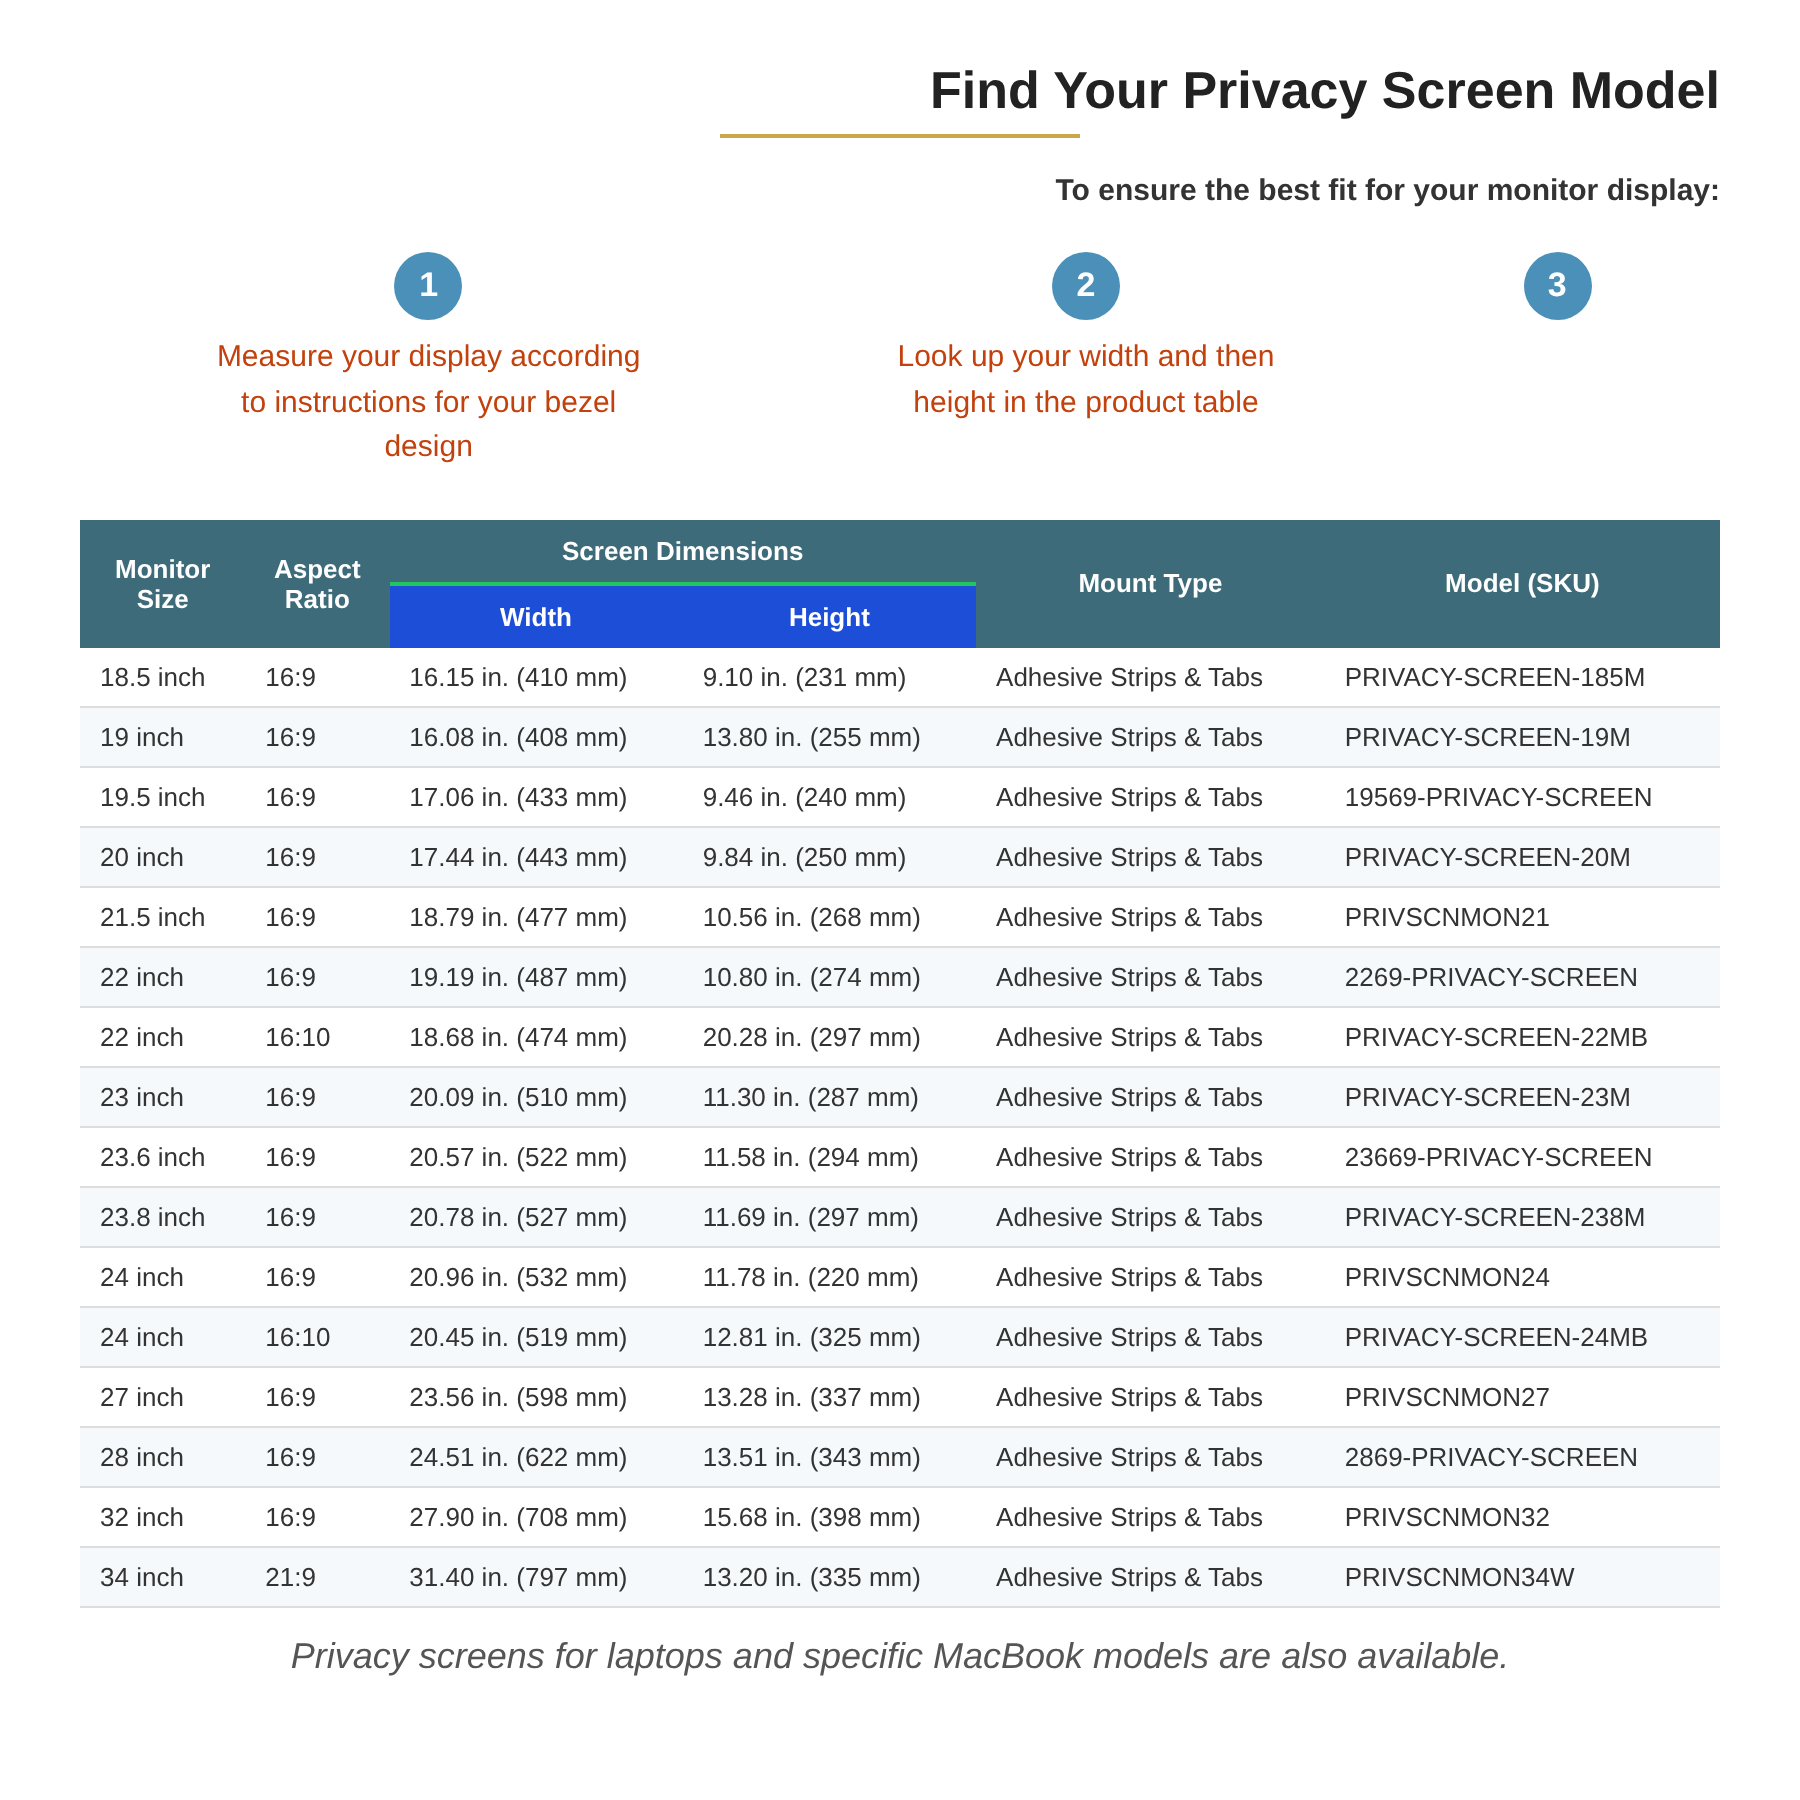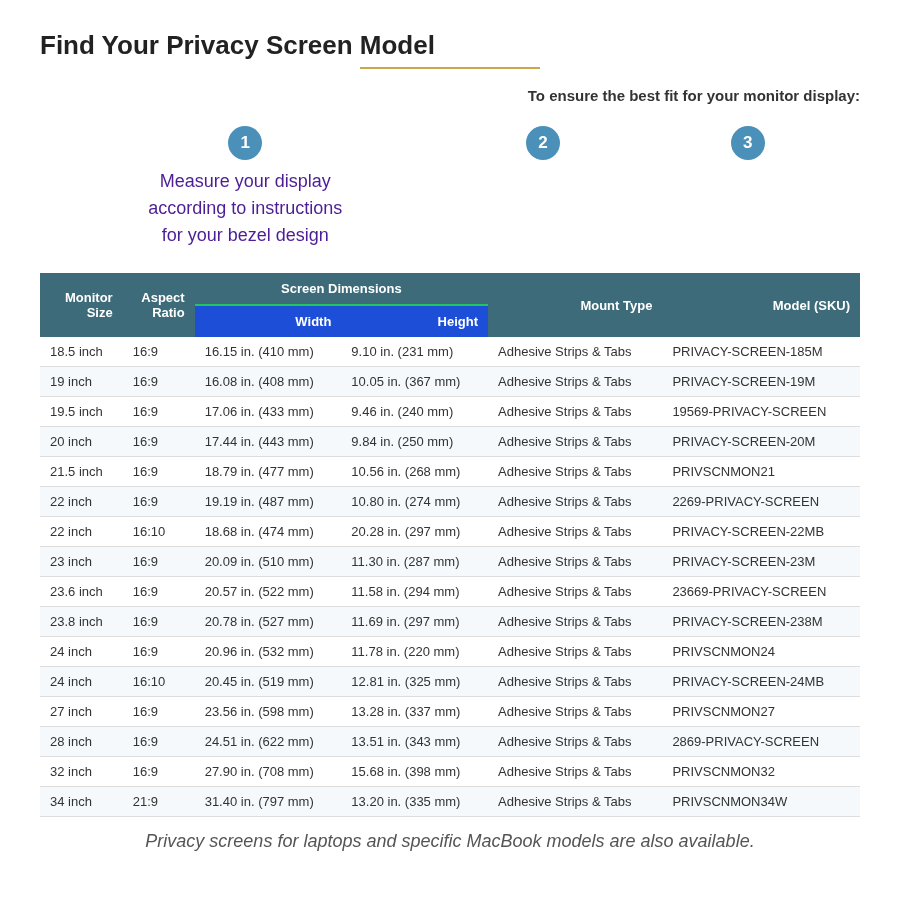--- a/index.html
+++ b/index.html
@@ -5,21 +5,21 @@
     * { box-sizing: border-box; margin: 0; padding: 0; }
     body {
       font-family: Arial, sans-serif;
       background: #fff;
       color: #333;
       width: 900px;
       min-height: 900px;
       padding: 30px 40px;
     }
     .page-title {
-      text-align: left;
+      text-align: right;
       font-size: 26px;
       font-weight: bold;
       color: #222;
       margin-bottom: 2px;
     }
     .title-underline {
       width: 180px;
       height: 2px;
       background: #c8a84b;
       margin: 6px auto 18px;
@@ -51,40 +51,40 @@
       background: #4a90b8;
       color: #fff;
       font-size: 17px;
       font-weight: bold;
       display: flex;
       align-items: center;
       justify-content: center;
       margin-bottom: 8px;
     }
     .step-text {
-      font-size: 18px;
-      color: #4c1d95;
+      font-size: 15px;
+      color: #c2410c;
       line-height: 1.5;
     }
     table {
       width: 100%;
       border-collapse: collapse;
       font-size: 13px;
     }
     thead tr.header-top {
       background: #3d6b7a;
       color: #fff;
     }
     thead tr.header-sub {
       background: #1d4ed8;
       color: #fff;
     }
     thead th {
       padding: 8px 10px;
-      text-align: right;
+      text-align: center;
       font-weight: 600;
       font-size: 13px;
     }
     thead .span-header {
       text-align: center;
       border-bottom: 2px solid #22c55e;
     }
     tbody tr {
       border-bottom: 1px solid #ddd;
       margin-top: 48px;
@@ -119,20 +119,21 @@
   <div class="step">
     <div class="step-circle">
       <span>1</span>
     </div>
     <span class="step-text">Measure your display according to instructions for your bezel design</span>
   </div>
   <div class="step">
     <div class="step-circle">
       <span>2</span>
     </div>
+    <span class="step-text">Look up your width and then height in the product table</span>
   </div>
   <div class="step">
     <div class="step-circle">
       <span>3</span>
     </div>
   </div>
 </div>
 
 <table>
   <thead>
@@ -154,21 +155,21 @@
       <td>16:9</td>
       <td>16.15 in. (410 mm)</td>
       <td>9.10 in. (231 mm)</td>
       <td>Adhesive Strips &amp; Tabs</td>
       <td>PRIVACY-SCREEN-185M</td>
     </tr>
       <tr>
       <td>19 inch</td>
       <td>16:9</td>
       <td>16.08 in. (408 mm)</td>
-      <td>10.05 in. (367 mm)</td>
+      <td>13.80 in. (255 mm)</td>
       <td>Adhesive Strips &amp; Tabs</td>
       <td>PRIVACY-SCREEN-19M</td>
     </tr>
       <tr>
       <td>19.5 inch</td>
       <td>16:9</td>
       <td>17.06 in. (433 mm)</td>
       <td>9.46 in. (240 mm)</td>
       <td>Adhesive Strips &amp; Tabs</td>
       <td>19569-PRIVACY-SCREEN</td>

